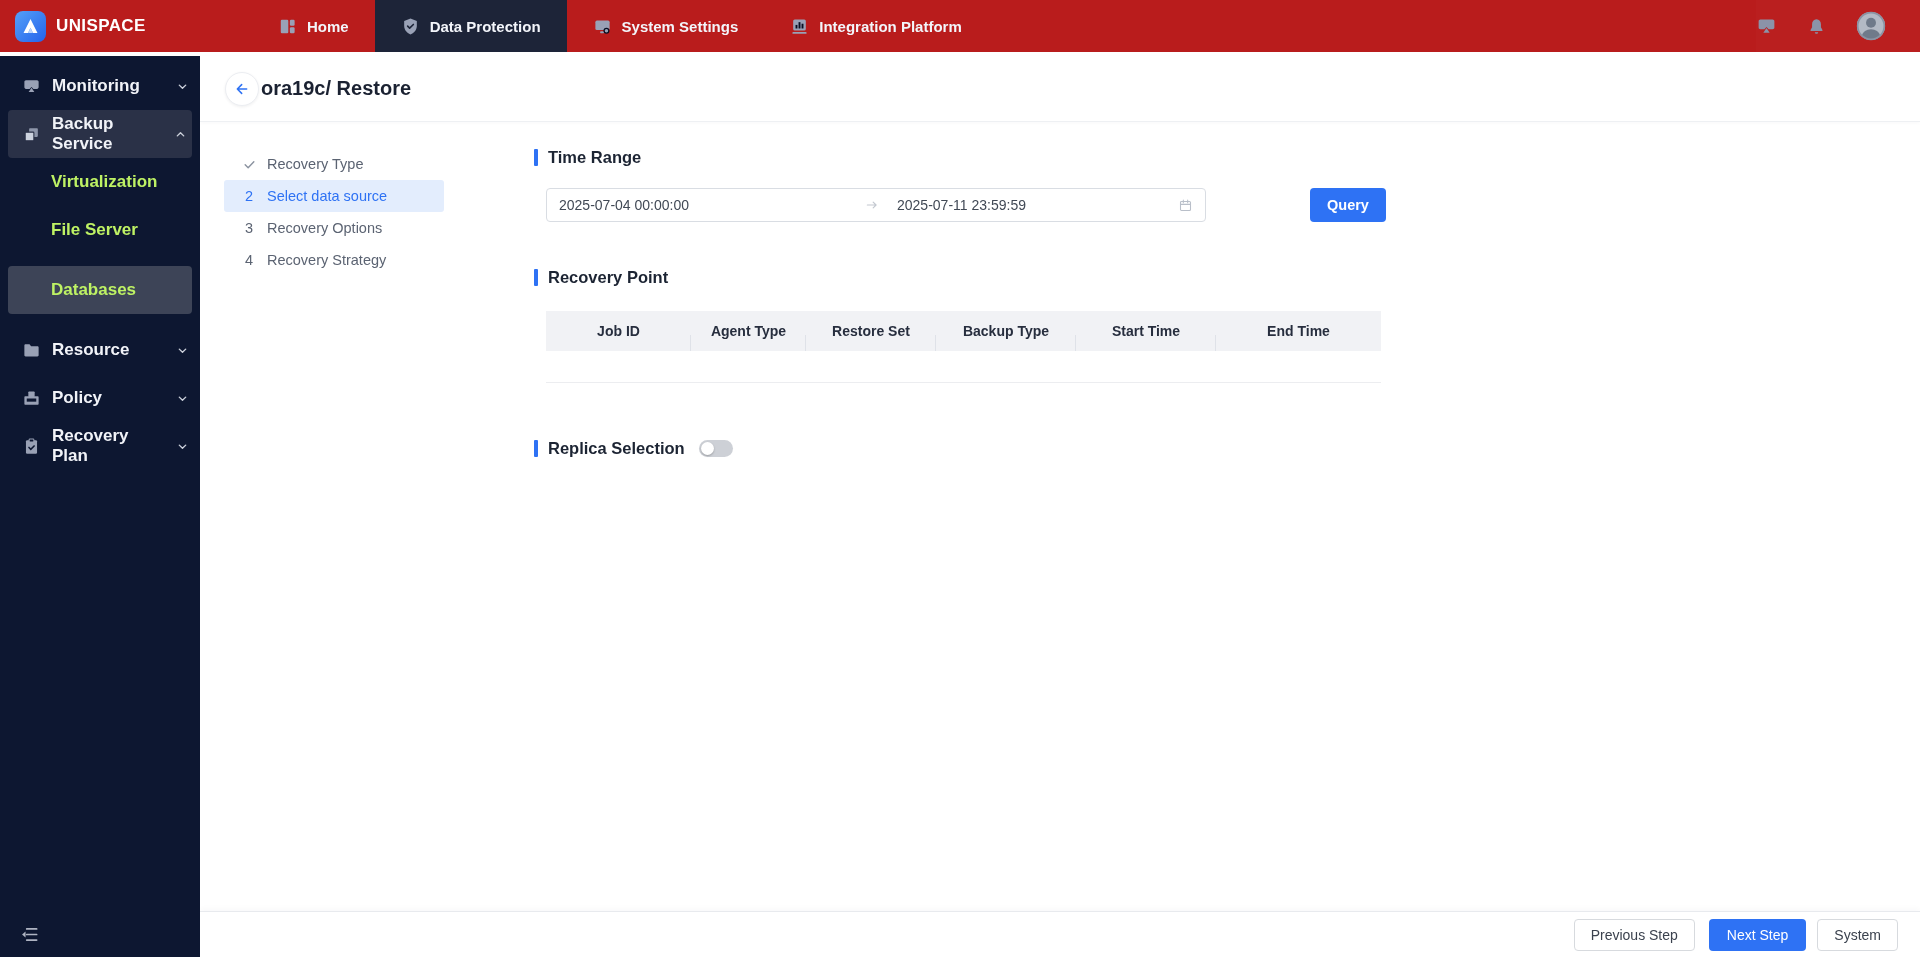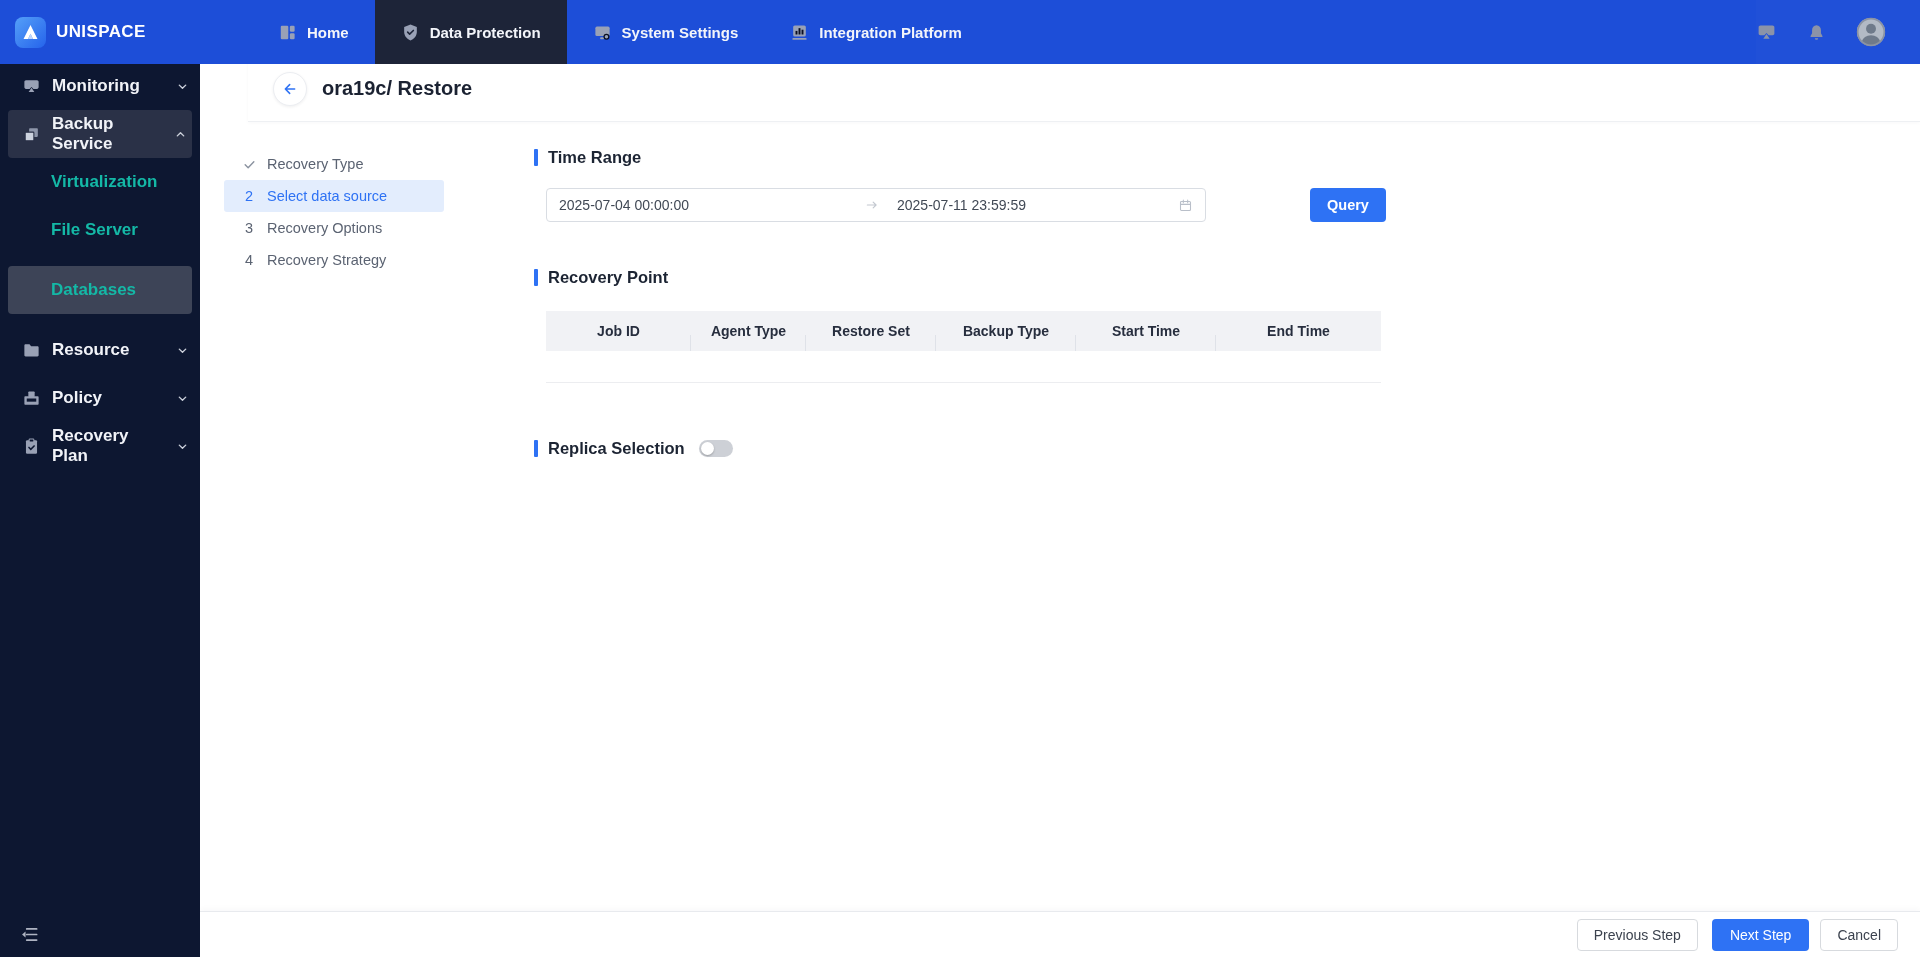--- a/index.html
+++ b/index.html
@@ -1,21 +1,21 @@
 <!DOCTYPE html>
 <html><head>
 <meta charset="utf-8">
 <style>
   * { margin:0; padding:0; box-sizing:border-box; }
   html,body { width:1920px; height:957px; overflow:hidden;
     font-family:"Liberation Sans","DejaVu Sans",sans-serif; background:#fff; }
 
   
-  .topbar { position:absolute; left:0; top:0; width:1920px; height:64px;
-    background:#1d4ed8; display:flex; align-items:stretch; z-index:30; }
+  .topbar { position:absolute; left:0; top:0; width:1920px; height:52px;
+    background:#b91c1c; display:flex; align-items:stretch; z-index:30; }
   .brand { width:200px; display:flex; align-items:center; padding-left:15px; gap:10px; }
   .logo { width:31px; height:31px; border-radius:8px;
     background:linear-gradient(135deg,#55a0f8,#2563eb);
     display:flex; align-items:center; justify-content:center; flex:0 0 auto; }
   .brand-name { color:#fff; font-size:17px; font-weight:bold; letter-spacing:.4px; }
   .tabs { display:flex; margin-left:52px; }
   .tab { display:flex; align-items:center; gap:10px; padding:0 26px;
     color:#f3f5fa; font-size:15px; font-weight:600; cursor:pointer;text-align:center; }
   .tab .nico { color:#99a1b6; display:flex; }
   .tab.active { background:#1d2438; }
@@ -25,30 +25,30 @@
 
   
   .side { position:absolute; left:0; top:56px; bottom:0; width:200px;
     background:#0d1731; padding-top:6px; z-index:20; }
   .s-item { height:48px; display:flex; align-items:center; gap:11px;
     padding:0 12px 0 22px; color:#f1f3f8; font-size:17px; font-weight:600; cursor:pointer; }
   .s-item .sico { color:#99a1b5; display:flex; flex:0 0 auto; }
   .s-item .chev { margin-left:auto; color:#ccd1db; display:flex; }
   .s-item.parent-active { margin:0 8px; padding-left:14px; padding-right:6px;
     background:#2a3147; border-radius:4px; }
-  .s-item.child { padding-left:51px; color:#14b8a6; }
+  .s-item.child { padding-left:51px; color:#bef264; }
   .s-item.child.selected { margin:12px 8px; padding-left:43px; background:#3d4457; border-radius:4px; }
   .side-foot { position:absolute; left:0; bottom:0; width:200px; height:46px;
     display:flex; align-items:center; padding-left:20px; color:#aeb4c2; cursor:pointer; }
 
   
   .main { position:absolute; left:200px; top:56px; right:0; bottom:0; background:#fff; }
-  .page-header { height:66px; display:flex; align-items:center; gap:15px;
+  .page-header { height:66px; display:flex; align-items:center; gap:2px;
     padding-left:25px; border-bottom:1px solid #eef0f3;
-    box-shadow:0 1px 4px rgba(30,35,48,.03);margin-left:48px; }
+    box-shadow:0 1px 4px rgba(30,35,48,.03); }
   .back-btn { width:34px; height:34px; border-radius:50%; background:#fff;
     border:1px solid #eceef2; box-shadow:0 1px 3px rgba(30,35,48,.07);
     display:flex; align-items:center; justify-content:center; cursor:pointer; }
   .page-title { font-size:20px; font-weight:bold; color:#1b2232; }
 
   .content { display:flex; padding:26px 0 0 24px; }
 
   
   .steps { width:220px; flex:0 0 auto; }
   .step { height:32px; display:flex; align-items:center; gap:11px; padding-left:18px;
@@ -365,16 +365,16 @@
           <div class="knob"></div>
         </div>
       </div>
 
     </div>
   </div>
 
   <div class="footer">
     <button class="btn btn-plain">Previous Step</button>
     <button class="btn btn-primary">Next Step</button>
-    <button class="btn btn-plain btn-cancel">Cancel</button>
+    <button class="btn btn-plain btn-cancel">System</button>
   </div>
 
 </div>
 
 </body></html>

